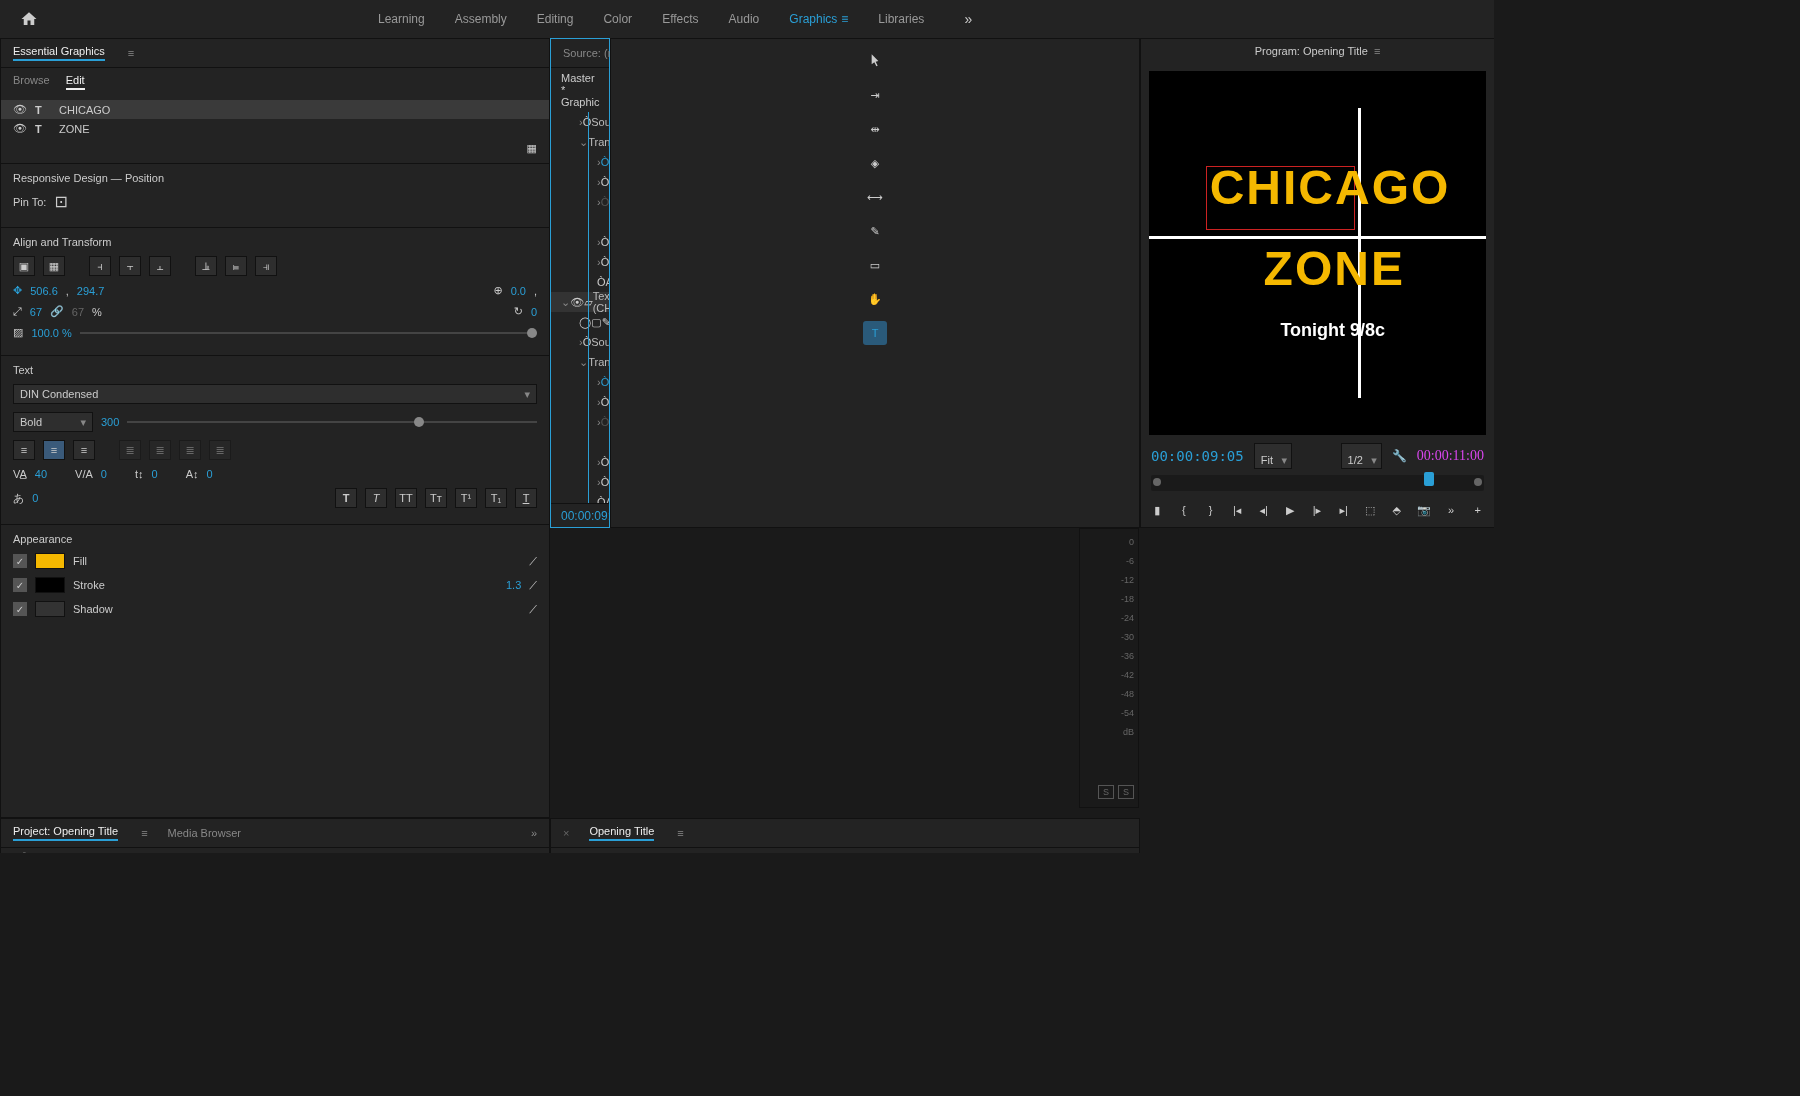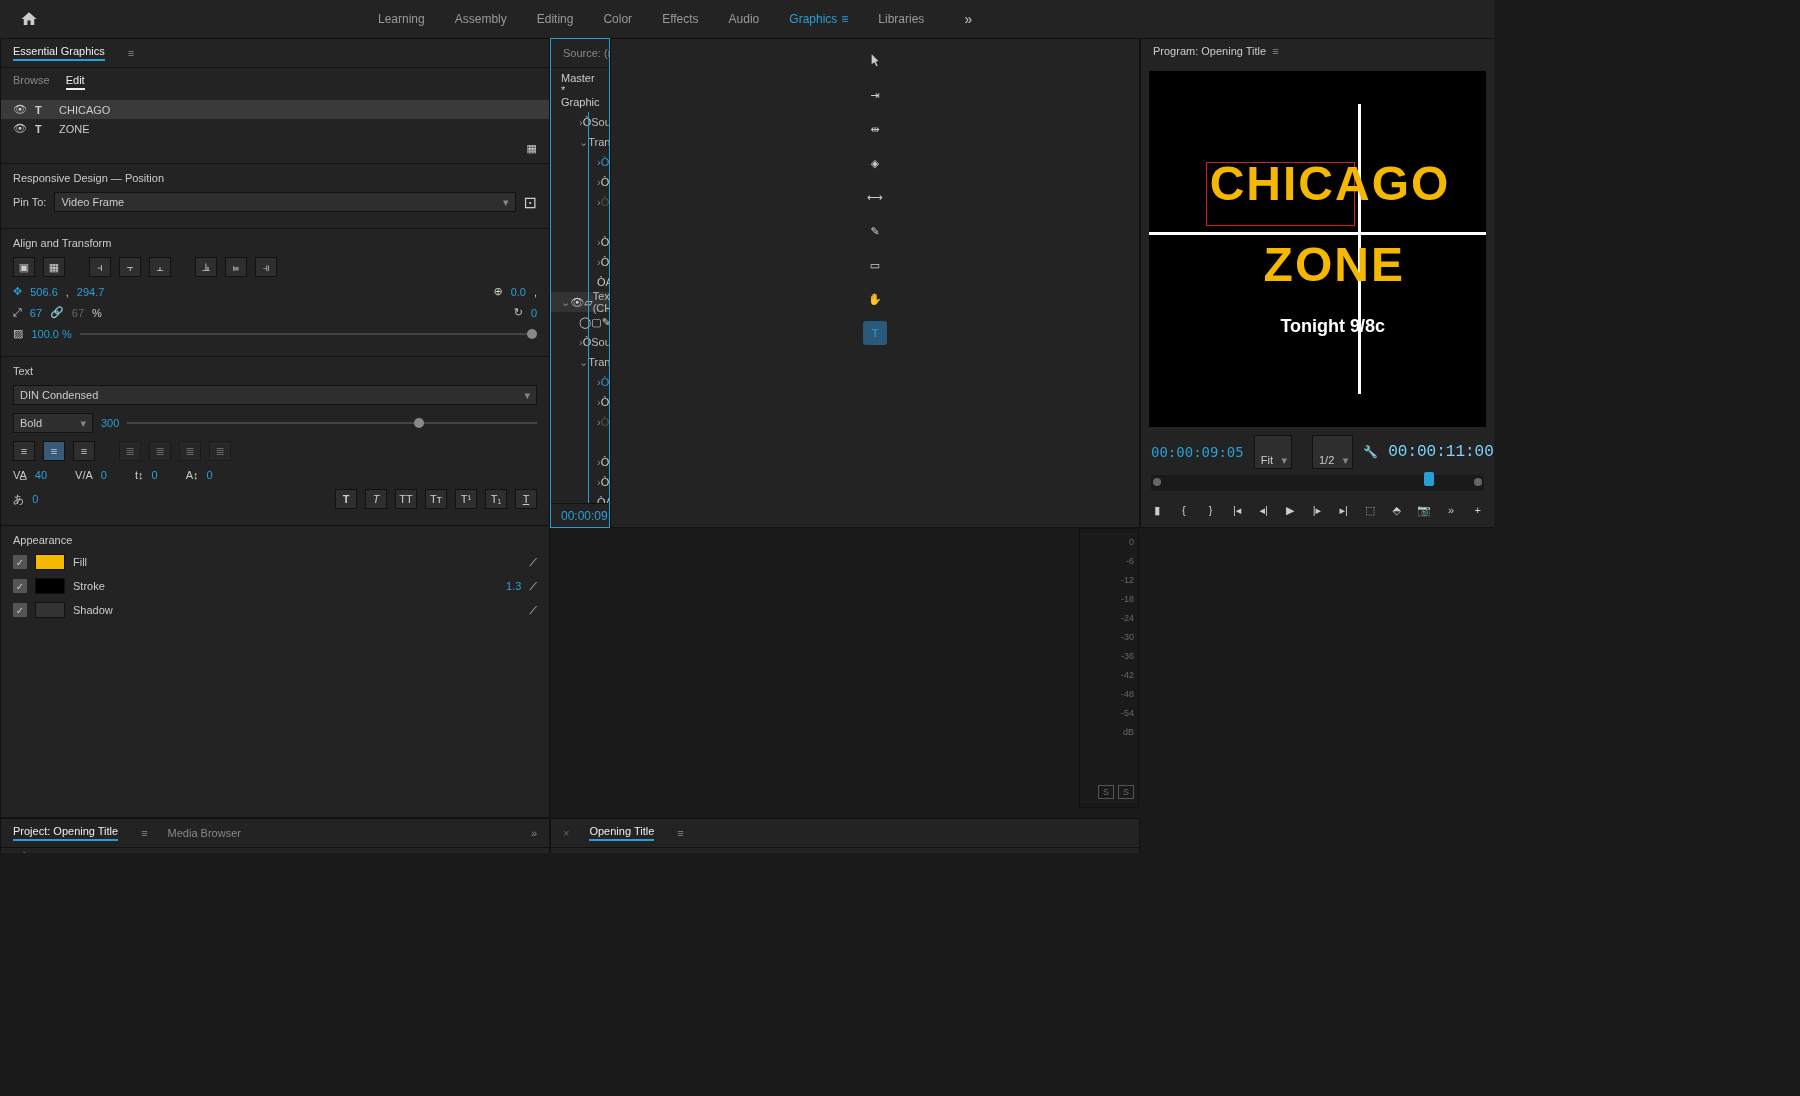--- a/index.html
+++ b/index.html
@@ -39,36 +39,36 @@
 .ec-footer { height: 24px; border-top: 1px solid #111; display: flex; align-items: center; padding: 0 10px; }
 .ec-time { color: #2a9fd6; font-size: 12px; }
 
 
 .tools-col { background: #232323; border: 1px solid #111; display: flex; flex-direction: column; align-items: center; padding-top: 10px; gap: 10px; }
 .tool { width: 24px; height: 24px; display: flex; align-items: center; justify-content: center; color: #ccc; cursor: pointer; }
 .tool.active { background: #2a5a7a; color: #2a9fd6; border-radius: 3px; }
 
 
 .program { background: #232323; border: 1px solid #111; display: flex; flex-direction: column; }
-.program-header { padding: 6px 12px; font-size: 11px; color: #ccc; }
+.program-header { padding: 6px 12px; font-size: 11px; color: #ccc; text-align: center; }
 .program-viewer { flex: 1; background: #000; margin: 8px 8px 4px 8px; position: relative; display: flex; align-items: center; justify-content: center; }
 .viewer-content { position: relative; width: 100%; height: 290px; }
 .cross-h { position: absolute; left: 0; right: 0; top: 44%; height: 3px; background: #fff; }
 .cross-v { position: absolute; top: 0; bottom: 0; left: 62%; width: 3px; background: #fff; }
 .title-chicago { position: absolute; top: 18%; left: 18%; font-size: 48px; font-weight: 900; color: #f5b800; letter-spacing: 2px; font-family: Impact, sans-serif; }
 .title-chicago-sel { position: absolute; top: 20%; left: 17%; width: 44%; height: 22%; border: 1px solid #cc2222; }
 .title-zone { position: absolute; top: 46%; left: 34%; font-size: 48px; font-weight: 900; color: #f5b800; letter-spacing: 2px; font-family: Impact, sans-serif; }
 .title-sub { position: absolute; top: 73%; left: 39%; font-size: 18px; font-weight: 600; color: #fff; }
 
 .program-controls { padding: 4px 10px; }
 .pc-row1 { display: flex; align-items: center; gap: 10px; font-size: 12px; }
 .pc-time { color: #2a9fd6; font-family: monospace; font-size: 14px; }
-.pc-dropdown { background: #2e2e2e; border: 1px solid #111; padding: 18px 18px 2px 6px; color: #ccc; font-size: 11px; position: relative; }
+.pc-dropdown { background: #2e2e2e; border: 1px solid #111; padding: 10px 18px 2px 6px; color: #ccc; font-size: 11px; position: relative; }
 .pc-dropdown::after { content: "▾"; position: absolute; right: 4px; color: #888; }
-.pc-duration { color: #7dd3fc; font-family: Liberation Mono, monospace; font-size: 16px; margin-left: auto; }
+.pc-duration { color: #d946ef; font-family: Liberation Serif, serif; font-size: 14px; margin-left: auto; }
 .pc-scrubber { height: 16px; background: #1a1a1a; margin: 6px 0; position: relative; border-radius: 2px; }
 .pc-scrub-head { position: absolute; left: 82%; top: -3px; width: 10px; height: 14px; background: #2a9fd6; border-radius: 2px; }
 .pc-buttons { display: flex; justify-content: center; gap: 14px; padding: 4px 0; align-items: center; }
 .pc-btn { width: 18px; height: 18px; color: #ccc; cursor: pointer; display: flex; align-items: center; justify-content: center; }
 
 
 .eg-panel { background: #232323; border: 1px solid #111; display: flex; flex-direction: column; grid-row: 1 / 3; }
 .eg-tabs { display: flex; gap: 16px; padding: 6px 12px; }
 .eg-tab { color: #888; cursor: pointer; }
 .eg-tab.active { color: #eee; border-bottom: 2px solid #eee; padding-bottom: 2px; }
@@ -341,21 +341,20 @@
           <span class="eg-layer-eye">👁</span>
           <span class="eg-layer-icon">T</span>
           <span>ZONE</span>
         </div>
     <div style="text-align:right;padding:4px 12px;"><span>▦</span></div>
   </div>
   <div class="eg-section">
     <div class="eg-section-title">Responsive Design — Position</div>
     <div class="eg-row">
       <span>Pin To:</span>
-      <span class="eg-dropdown">Video Frame</span>
       <span style="font-size:16px;">⊡</span>
     </div>
   </div>
   <div class="eg-section">
     <div class="eg-section-title">Align and Transform</div>
     <div class="eg-row">
       <span class="eg-icon-btn">▣</span>
       <span class="eg-icon-btn">▦</span>
       <span style="width:8px;"></span>
       <span class="eg-icon-btn">⫞</span>

